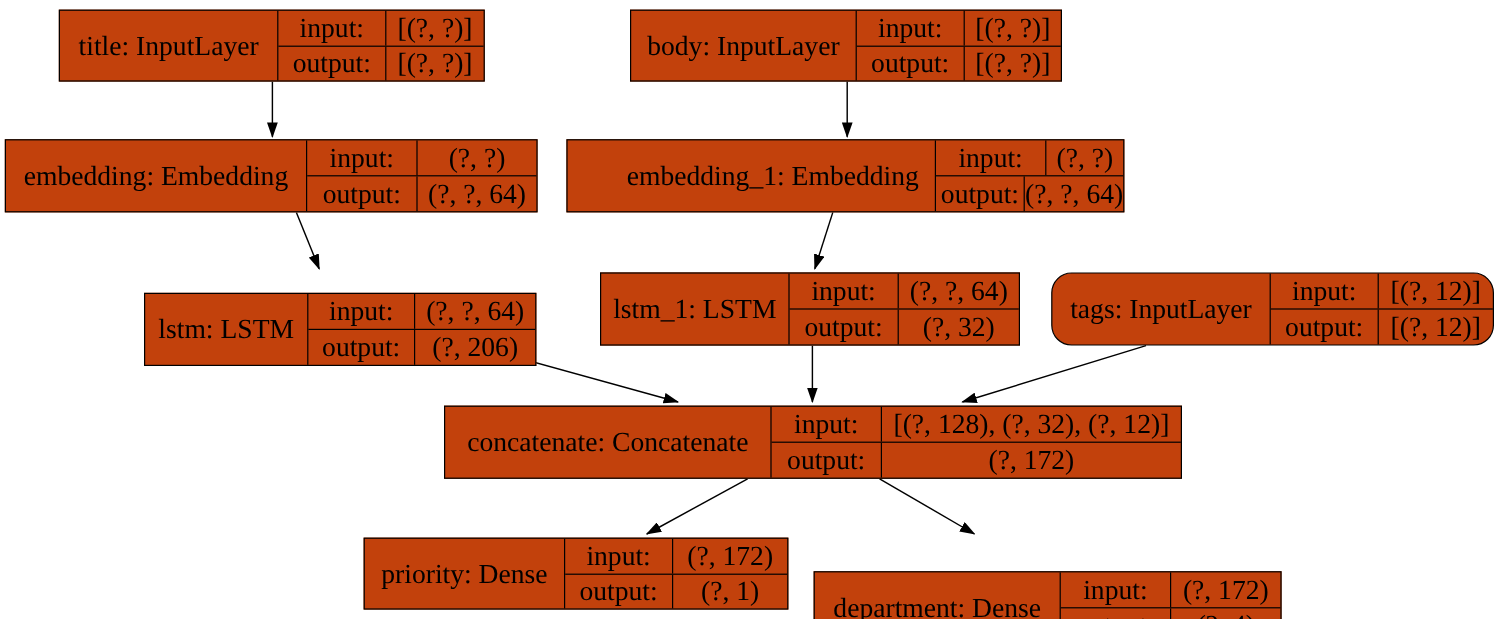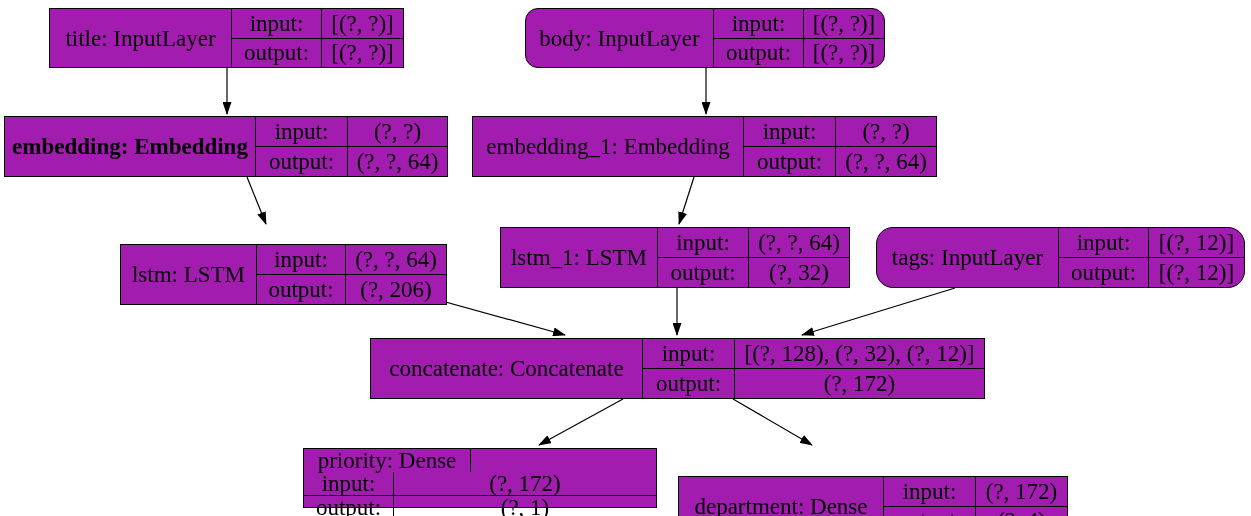--- a/index.html
+++ b/index.html
@@ -26,21 +26,21 @@
     top: 0;
     pointer-events: none;
   }
   .edges line {
     stroke: #000000;
     stroke-width: 1.2;
   }
   .node {
     position: absolute;
     display: flex;
-    background: #a21caf;
+    background: #c2410c;
     border: 1.4px solid #000000;
     box-sizing: border-box;
   }
   .cell {
     display: flex;
     align-items: center;
     justify-content: center;
     box-sizing: border-box;
     white-space: nowrap;
   }
@@ -97,49 +97,49 @@
         <div class="cell lbl" style="width:90px;">input:</div>
         <div class="cell val">[(?, ?)]</div>
       </div>
       <div class="row">
         <div class="cell lbl" style="width:90px;">output:</div>
         <div class="cell val">[(?, ?)]</div>
       </div>
     </div>
   </div>
 
-  <div class="node" style="left:525px;top:8px;width:360px;height:60px;border-radius:13px;">
+  <div class="node" style="left:525px;top:8px;width:360px;height:60px;">
     <div class="cell name" style="width:188px;">body: InputLayer</div>
     <div class="io">
       <div class="row in">
         <div class="cell lbl" style="width:90px;">input:</div>
         <div class="cell val">[(?, ?)]</div>
       </div>
       <div class="row">
         <div class="cell lbl" style="width:90px;">output:</div>
         <div class="cell val">[(?, ?)]</div>
       </div>
     </div>
   </div>
 
   <div class="node" style="left:4px;top:116px;width:444px;height:61px;">
-    <div class="cell name" style="width:251px;font-weight:bold;">embedding: Embedding</div>
+    <div class="cell name" style="width:251px;">embedding: Embedding</div>
     <div class="io">
       <div class="row in">
         <div class="cell lbl" style="width:92px;">input:</div>
         <div class="cell val">(?, ?)</div>
       </div>
       <div class="row">
         <div class="cell lbl" style="width:92px;">output:</div>
         <div class="cell val">(?, ?, 64)</div>
       </div>
     </div>
   </div>
 
-  <div class="node" style="left:472px;top:116px;width:465px;height:61px;">
+  <div class="node" style="left:472px;top:116px;width:465px;height:61px;padding-left:36px;">
     <div class="cell name" style="width:271px;">embedding_1: Embedding</div>
     <div class="io">
       <div class="row in">
         <div class="cell lbl" style="width:92px;">input:</div>
         <div class="cell val">(?, ?)</div>
       </div>
       <div class="row">
         <div class="cell lbl" style="width:92px;">output:</div>
         <div class="cell val">(?, ?, 64)</div>
       </div>
@@ -195,21 +195,21 @@
         <div class="cell lbl" style="width:92px;">input:</div>
         <div class="cell val">[(?, 128), (?, 32), (?, 12)]</div>
       </div>
       <div class="row">
         <div class="cell lbl" style="width:92px;">output:</div>
         <div class="cell val">(?, 172)</div>
       </div>
     </div>
   </div>
 
-  <div class="node" style="left:303px;top:448px;width:354px;height:60px;flex-direction:column;">
+  <div class="node" style="left:303px;top:448px;width:354px;height:60px;">
     <div class="cell name" style="width:167px;">priority: Dense</div>
     <div class="io">
       <div class="row in">
         <div class="cell lbl" style="width:90px;">input:</div>
         <div class="cell val">(?, 172)</div>
       </div>
       <div class="row">
         <div class="cell lbl" style="width:90px;">output:</div>
         <div class="cell val">(?, 1)</div>
       </div>

